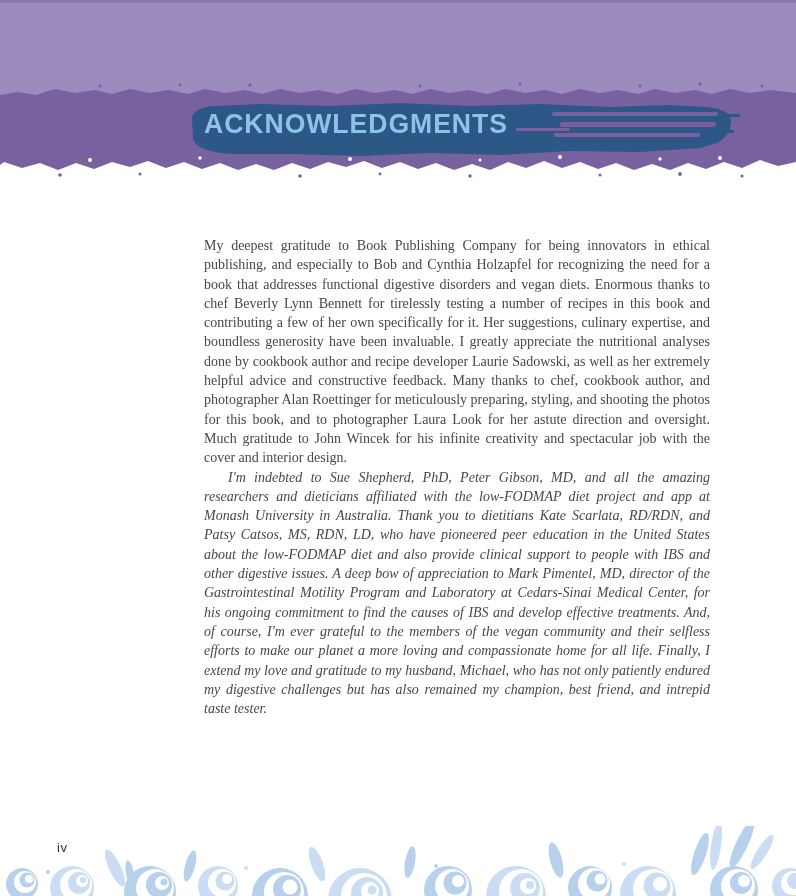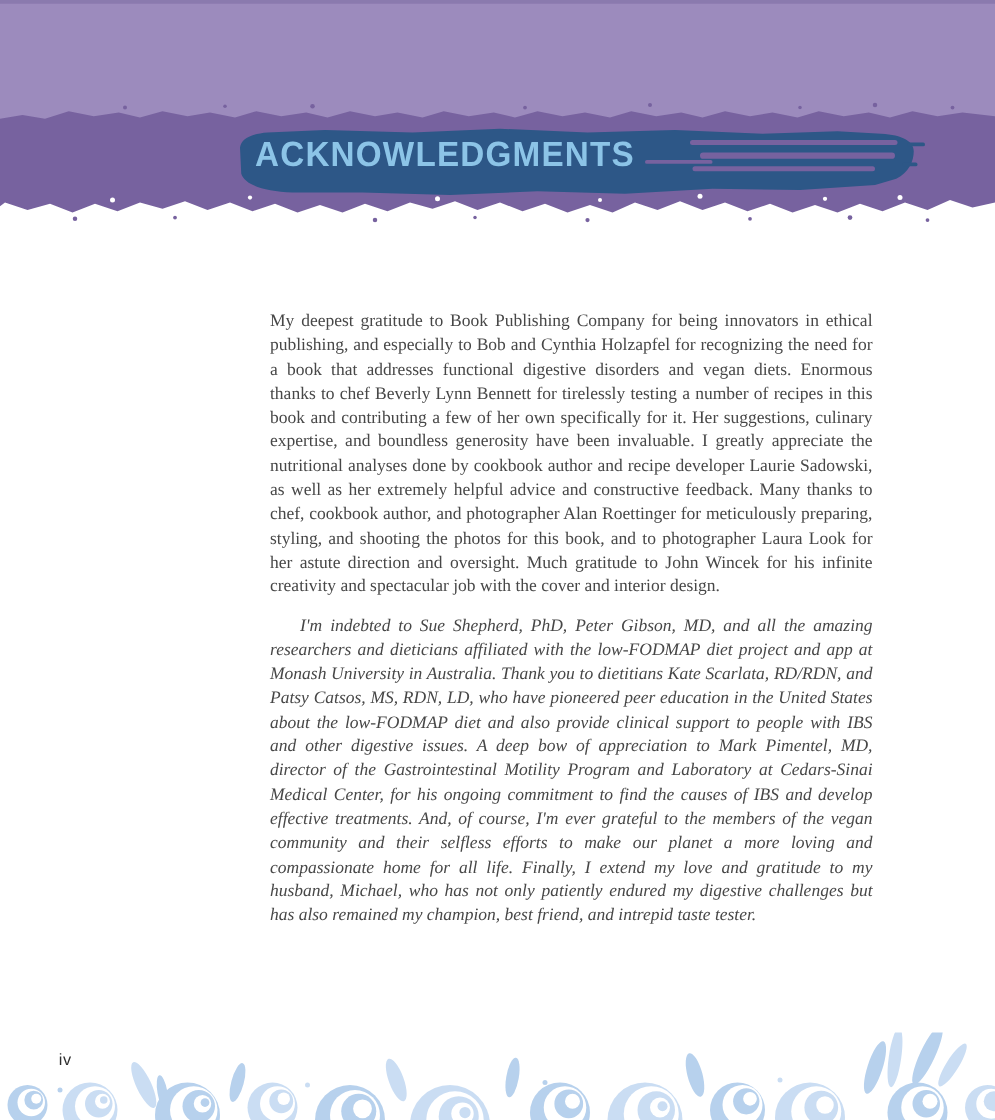--- a/index.html
+++ b/index.html
@@ -33,26 +33,26 @@
   .body-text {
     position: absolute;
     top: 236px;
     left: 204px;
     width: 506px;
     color: #474747;
     font-size: 14px;
     line-height: 19.3px;
     text-align: justify;
   }
-  .body-text p { margin: 12px; }
+  .body-text p { margin: 0; }
   .body-text p.indent { text-indent: 24px; font-style: italic; }
   .pagenum {
     position: absolute;
     top: 840px;
-    left: 47px;
+    left: 57px;
     font-family: "Liberation Sans", sans-serif;
     font-size: 13px;
     color: #2f2f2f;
     letter-spacing: 0.5px;
     z-index: 3;
   }
   .flourish {
     position: absolute;
     left: 0;
     bottom: 0;

